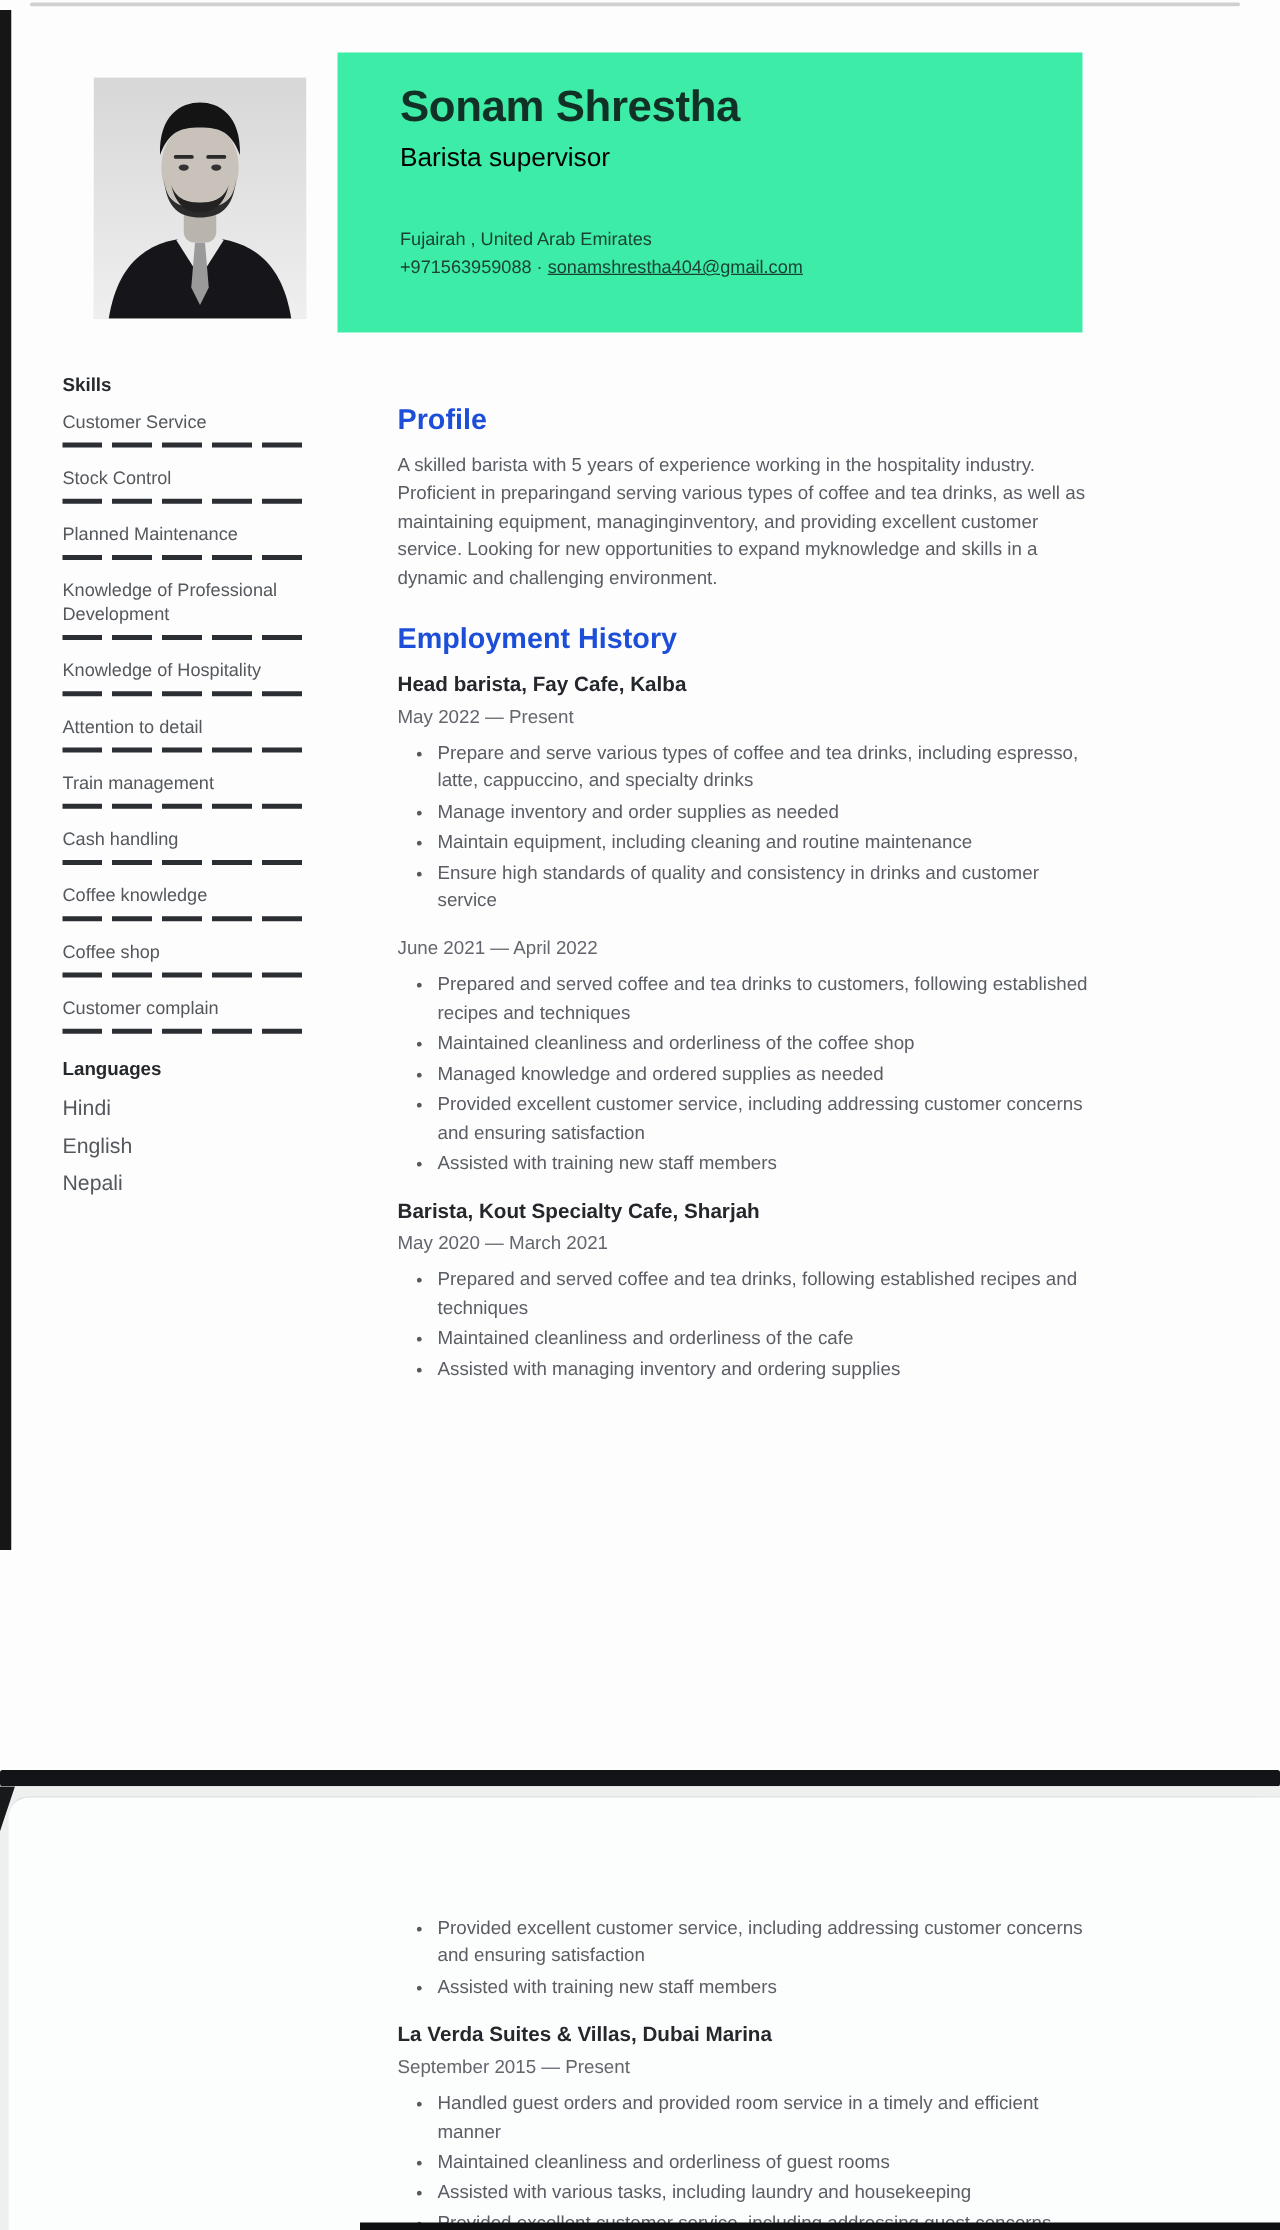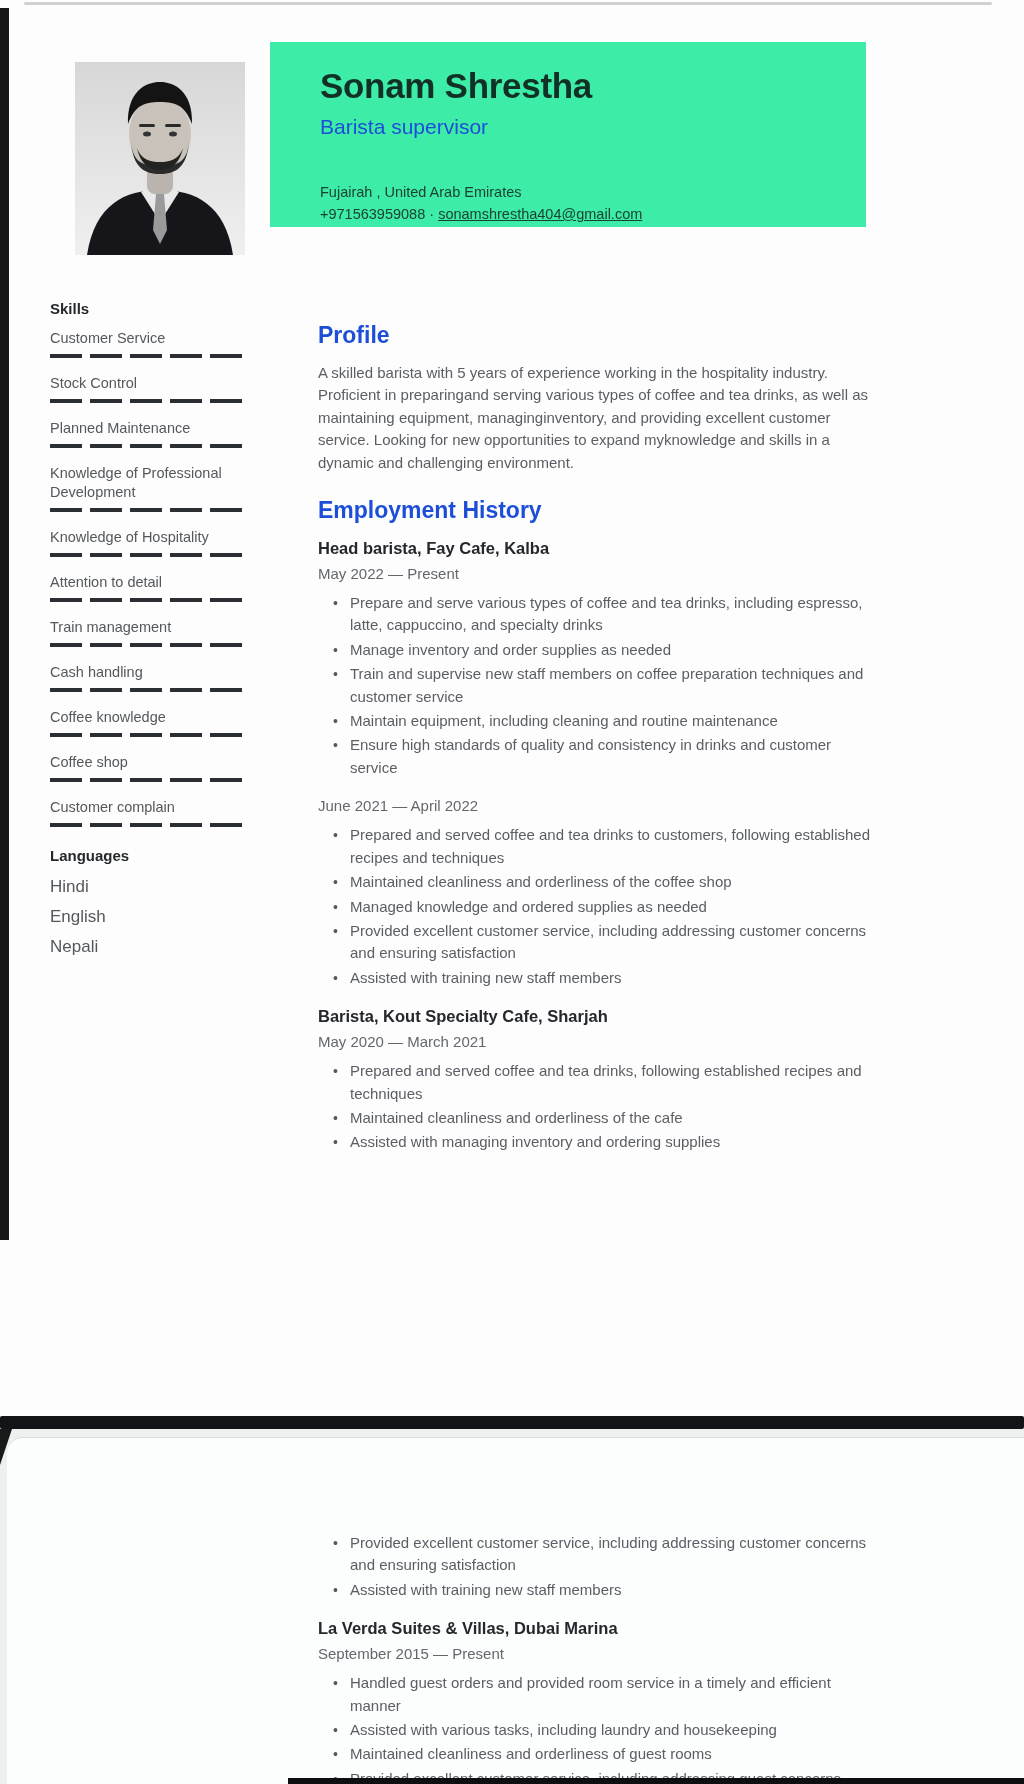--- a/index.html
+++ b/index.html
@@ -8,23 +8,23 @@
 
   .shot { position:relative; width:1024px; height:1784px; background:#f6f7f6; overflow:hidden; }
 
   
   .page1 { position:absolute; left:0; top:0; width:1024px; height:1416px; background:#fdfdfd; }
 
   .scan-edge-top { position:absolute; left:24px; top:2px; width:968px; height:3px; background:#aaadaa; opacity:.55; border-radius:2px; }
   .left-strip { position:absolute; left:0; top:8px; width:9px; height:1232px; background:#161616; }
 
   
-  .banner { position:absolute; left:270px; top:42px; width:596px; height:185px; background:#3deca6; padding:24px 30px 0 50px; }
+  .banner { position:absolute; left:270px; top:42px; width:596px; height:224px; background:#3deca6; padding:24px 30px 0 50px; }
   .banner .name { font-size:35px; font-weight:700; color:#123126; letter-spacing:-.3px; }
-  .banner .role { font-size:21px; color:#1d4ed8; margin-top:9px; }
+  .banner .role { font-size:21px; color:#000000; margin-top:9px; }
   .banner .contact { margin-top:42px; font-size:14.5px; line-height:22px; color:#1c4234; }
   .banner .contact a { color:#1c4234; text-decoration:underline; }
 
   
   .photo { position:absolute; left:75px; top:62px; width:170px; height:193px; overflow:hidden; background:#e3e3e3; }
   .photo svg { display:block; width:100%; height:100%; }
 
   
   .sidebar { position:absolute; left:50px; top:300px; width:196px; }
   .side-h { font-size:15px; font-weight:700; color:#26292c; margin-bottom:12px; }
@@ -172,21 +172,20 @@
       <p class="para">A skilled barista with 5 years of experience working in the hospitality industry. Proficient in preparingand serving various types of coffee and tea drinks, as well as maintaining equipment, managinginventory, and providing excellent customer service. Looking for new opportunities to expand myknowledge and skills in a dynamic and challenging environment.</p>
 
       <div class="h2 emp-h">Employment History</div>
 
       <div>
         <div class="job-title">Head barista, Fay Cafe, Kalba</div>
         <div class="job-dates">May 2022 — Present</div>
         <ul class="bullets">
           <li>Prepare and serve various types of coffee and tea drinks, including espresso, latte, cappuccino, and specialty drinks</li>
           <li>Manage inventory and order supplies as needed</li>
-          <li>Train and supervise new staff members on coffee preparation techniques and customer service</li>
           <li>Maintain equipment, including cleaning and routine maintenance</li>
           <li>Ensure high standards of quality and consistency in drinks and customer service</li>
         </ul>
       </div>
 
       <div>
         <div class="job-dates">June 2021 — April 2022</div>
         <ul class="bullets">
           <li>Prepared and served coffee and tea drinks to customers, following established recipes and techniques</li>
           <li>Maintained cleanliness and orderliness of the coffee shop</li>
@@ -217,21 +216,21 @@
     <ul class="bullets">
       <li>Provided excellent customer service, including addressing customer concerns and ensuring satisfaction</li>
       <li>Assisted with training new staff members</li>
     </ul>
 
     <div>
       <div class="job-title">La Verda Suites &amp; Villas, Dubai Marina</div>
       <div class="job-dates">September 2015 — Present</div>
       <ul class="bullets">
         <li>Handled guest orders and provided room service in a timely and efficient manner</li>
+        <li>Maintained cleanliness and orderliness of guest rooms</li>
         <li>Assisted with various tasks, including laundry and housekeeping</li>
-        <li>Maintained cleanliness and orderliness of guest rooms</li>
         <li>Provided excellent customer service, including addressing guest concerns</li>
       </ul>
     </div>
   </div>
 
   <div class="bottom-bar"></div>
 </div>
 
 </body></html>

